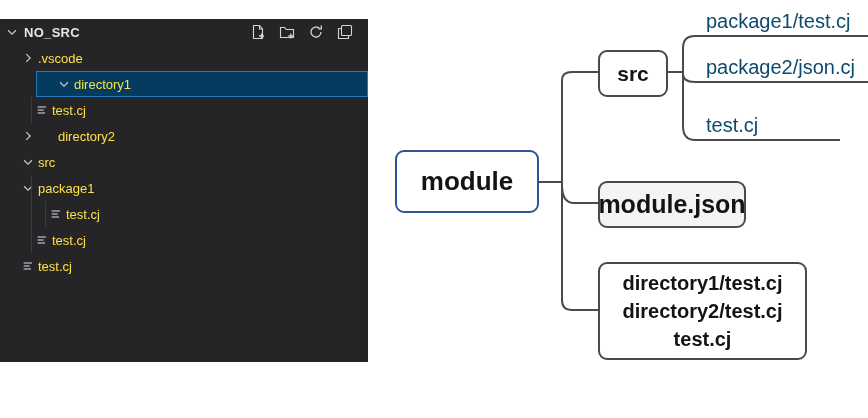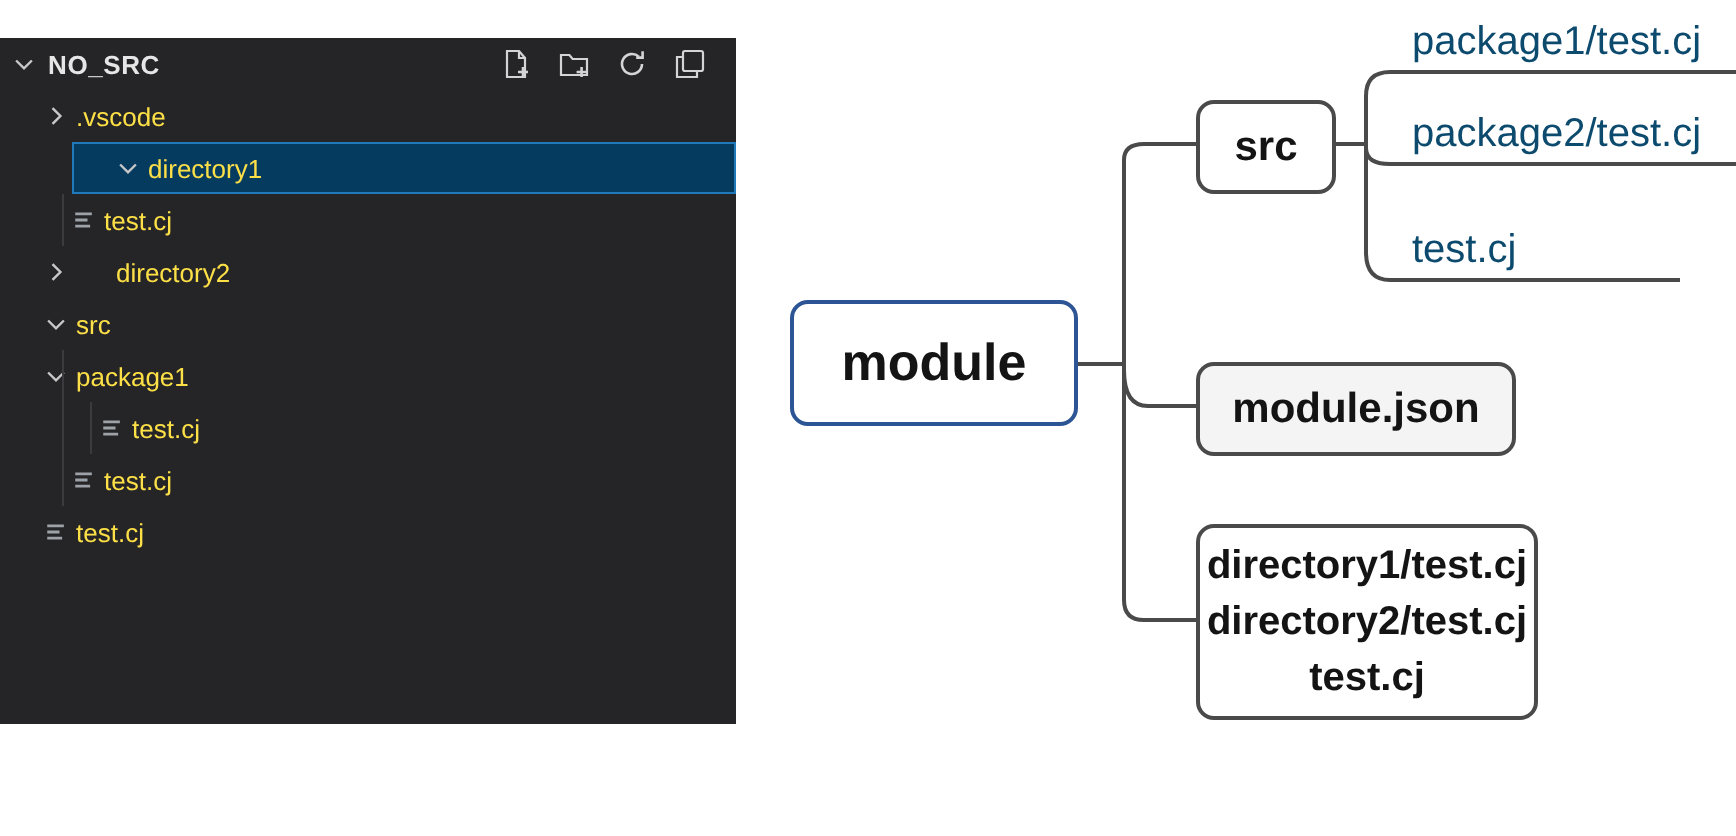--- a/index.html
+++ b/index.html
@@ -37,22 +37,22 @@
   .diagram { position:absolute; inset:0; width:868px; height:418px; pointer-events:none; }
   .connectors { position:absolute; left:0; top:0; width:868px; height:418px; }
   .node {
     position:absolute; box-sizing:border-box;
     display:flex; align-items:center; justify-content:center;
     background:#ffffff; border:2px solid var(--box_border); border-radius:9px;
     font-weight:bold; color:#141414;
   }
   .node-module   { left:395px; top:150px; width:144px; height:63px; font-size:26px; border-color:var(--module_border); border-width:2px; }
   .node-src      { left:598px; top:50px;  width:70px;  height:47px; font-size:21px; }
-  .node-mjson    { left:598px; top:181px; width:160px; height:47px; font-size:21px; background:#f4f4f4; }
-  .node-dir      { left:598px; top:262px; width:171px; height:98px; font-size:20px;
+  .node-mjson    { left:598px; top:181px; width:148px; height:47px; font-size:25px; background:#f4f4f4; }
+  .node-dir      { left:598px; top:262px; width:209px; height:98px; font-size:20px;
                    flex-direction:column; line-height:28px; }
   .leaf-label { position:absolute; font-size:20px; color:#0c4a6e; white-space:nowrap; }
   .leaf-1 { left:706px; top:10px; }
   .leaf-2 { left:706px; top:56px; }
   .leaf-3 { left:706px; top:114px; }
 </style>
 </head>
 <body style="--panel_bg: #252527; --selection_bg: #063b60; --selection_border: #2079b8; --module_border: #2d5596; --box_border: #4a4a4a; --connector: #4a4a4a;">
 
 <div class="explorer">
@@ -192,15 +192,15 @@
   <div class="node node-src">src</div>
   <div class="node node-mjson">module.json</div>
 
   <div class="node node-dir">
     <div>directory1/test.cj</div>
     <div>directory2/test.cj</div>
     <div>test.cj</div>
   </div>
 
   <div class="leaf-label leaf-1">package1/test.cj</div>
-  <div class="leaf-label leaf-2">package2/test.cj</div>
+  <div class="leaf-label leaf-2">package2/json.cj</div>
   <div class="leaf-label leaf-3">test.cj</div>
 </div>
 
 </body></html>

